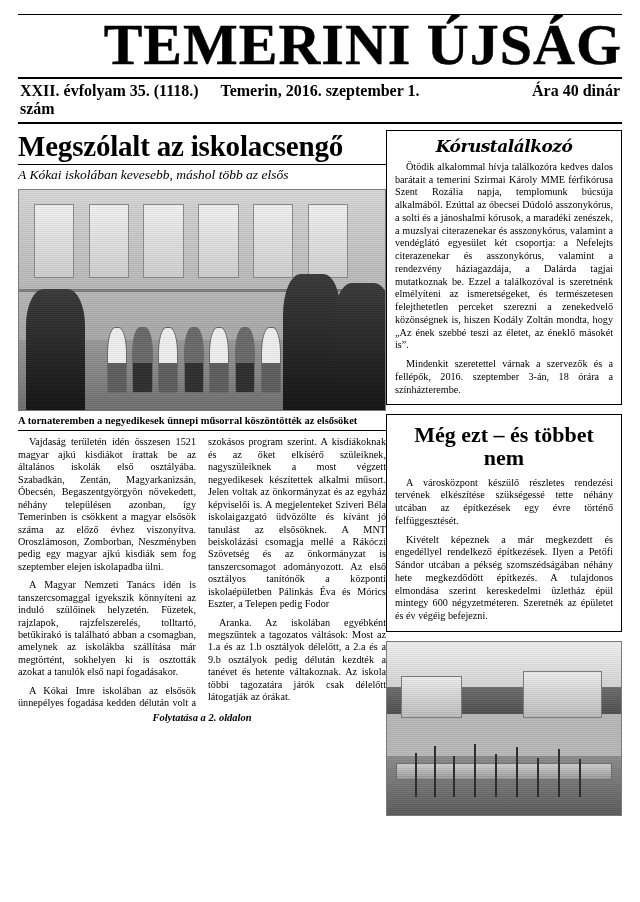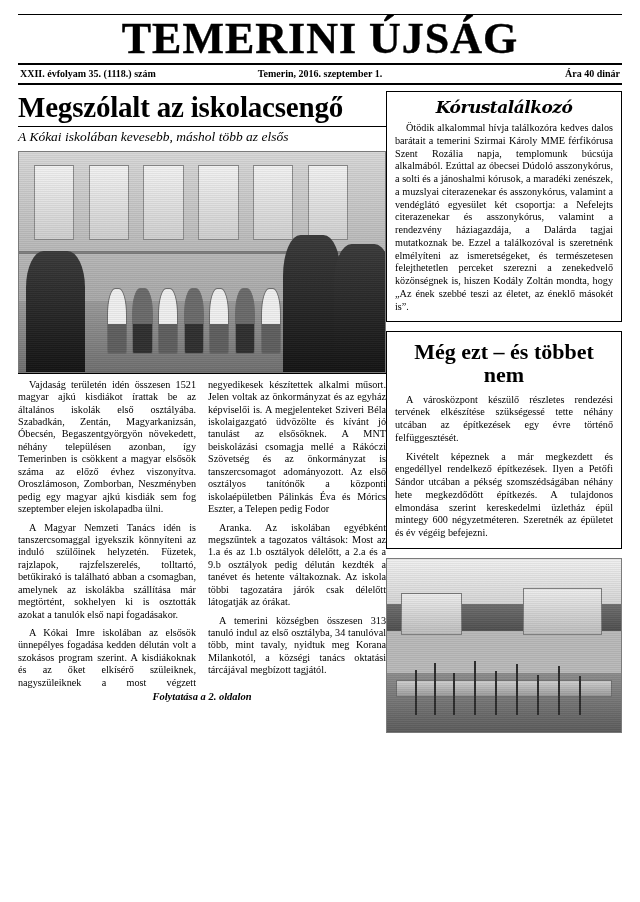--- a/index.html
+++ b/index.html
@@ -31,32 +31,33 @@
   .rule-thin { border-top: 1px solid #000; }
   .rule-thick { border-top: 2.5px solid #000; }
 
   .masthead {
     text-align: center;
     padding: 2px 0 0 0;
   }
   .masthead .title {
     font-family: "Liberation Serif", serif;
     font-weight: bold;
-    font-size: 44px;
+    font-size: 58px;
     line-height: 0.98;
     letter-spacing: 1px;
+    text-align: right;
     -webkit-text-stroke: 0.4px #000;
   }
   .masthead-rule-wrap { padding-top: 3px; }
 
   .issueline {
     display: flex;
     justify-content: center;
     align-items: baseline;
-    font-size: 10px;
+    font-size: 16px;
     font-weight: bold;
     padding: 3px 2px 4px 2px;
     font-family: "Liberation Serif", serif;
   }
   .issueline .center { text-align: center; flex: 1; }
   .issueline .left { width: 33%; text-align: left; }
   .issueline .right { width: 33%; text-align: right; }
 
   
   .body-area { display: flex; gap: 0; padding-top: 6px; }
@@ -224,37 +225,38 @@
           <div class="kid dark" style="left:45%"></div>
           <div class="kid" style="left:52%"></div>
           <div class="kid dark" style="left:59%"></div>
           <div class="kid" style="left:66%"></div>
           <div class="person-big" style="left:2%"></div>
           <div class="person-big" style="left:72%;height:62%"></div>
           <div class="person-big" style="left:86%;height:58%"></div>
           <div class="grain"></div>
         </div>
       </div>
+      <div class="caption">A tornateremben a negyedikesek ünnepi műsorral köszöntötték az elsősöket</div>
       <div class="rule-thin"></div>
 
       <div class="twocol" style="padding-top:5px">
         <p class="first">Vajdaság területén idén összesen 1521 magyar ajkú kisdiákot írattak be az általános iskolák első osztályába. Szabadkán, Zentán, Magyarkanizsán, Óbecsén, Begaszentgyörgyön növekedett, néhány településen azonban, így Temerinben is csökkent a magyar elsősök száma az előző évhez viszonyítva. Oroszlámoson, Zomborban, Neszményben pedig egy magyar ajkú kisdiák sem fog szeptember elejen iskolapadba ülni.</p>
         <p>A Magyar Nemzeti Tanács idén is tanszercsomaggal igyekszik könnyíteni az induló szülőinek helyzetén. Füzetek, rajzlapok, rajzfelszerelés, tolltartó, betűkirakó is található abban a csomagban, amelynek az iskolákba szállítása már megtörtént, sokhelyen ki is osztották azokat a tanulók első napi fogadásakor.</p>
         <p>A Kókai Imre iskolában az elsősök ünnepélyes fogadása kedden délután volt a szokásos program szerint. A kisdiákoknak és az őket elkísérő szüleiknek, nagyszüleiknek a most végzett negyedikesek készítettek alkalmi műsort. Jelen voltak az önkormányzat és az egyház képviselői is. A megjelenteket Sziveri Béla iskolaigazgató üdvözölte és kívánt jó tanulást az elsősöknek. A MNT beiskolázási csomagja mellé a Rákóczi Szövetség és az önkormányzat is tanszercsomagot adományozott. Az első osztályos tanítónők a központi iskolaépületben Pálinkás Éva és Mórics Eszter, a Telepen pedig Fodor</p>
         <p>Aranka. Az iskolában egyébként megszűntek a tagozatos váltások: Most az 1.a és az 1.b osztályok délelőtt, a 2.a és a 9.b osztályok pedig délután kezdték a tanévet és hetente váltakoznak. Az iskola többi tagozatára járók csak délelőtt látogatják az órákat.</p>
-        <p>A temerini községben összesen 313 tanuló indul az első osztályba, 34 tanulóval több, mint tavaly, nyidtuk meg Korana Milankotól, a községi tanács oktatási tárcájával megbízott tagjától.</p>
       </div>
       <div class="cont">Folytatása a 2. oldalon</div>
     </div>
 
     <div class="col-right">
 
       <div class="box">
         <div class="box-title-script">Kórustalálkozó</div>
         <p>Ötödik alkalommal hívja találkozóra kedves dalos barátait a temerini Szirmai Károly MME férfikórusa Szent Rozália napja, templomunk búcsúja alkalmából. Ezúttal az óbecsei Dúdoló asszonykórus, a solti és a jánoshalmi kórusok, a maradéki zenészek, a muzslyai citerazenekar és asszonykórus, valamint a vendéglátó egyesület két csoportja: a Nefelejts citerazenekar és asszonykórus, valamint a rendezvény háziagazdája, a Dalárda tagjai mutatkoznak be. Ezzel a találkozóval is szeretnénk elmélyíteni az ismeretségeket, és természetesen felejthetetlen perceket szerezni a zenekedvelő közönségnek is, hiszen Kodály Zoltán mondta, hogy „Az ének szebbé teszi az életet, az éneklő másokét is”.</p>
+        <p>Mindenkit szeretettel várnak a szervezők és a fellépők, 2016. szeptember 3-án, 18 órára a színházterembe.</p>
       </div>
 
       <div class="box">
         <div class="box-title-plain">Még ezt – és többet nem</div>
         <p>A városközpont készülő részletes rendezési tervének elkészítése szükségessé tette néhány utcában az építkezések egy évre történő felfüggesztését.</p>
         <p>Kivételt képeznek a már megkezdett és engedéllyel rendelkező építkezések. Ilyen a Petőfi Sándor utcában a pékség szomszédságában néhány hete megkezdődött építkezés. A tulajdonos elmondása szerint kereskedelmi üzletház épül mintegy 600 négyzetméteren. Szeretnék az épületet és év végéig befejezni.</p>
       </div>
 
       <div class="photo side">
         <div class="ph-bg">

